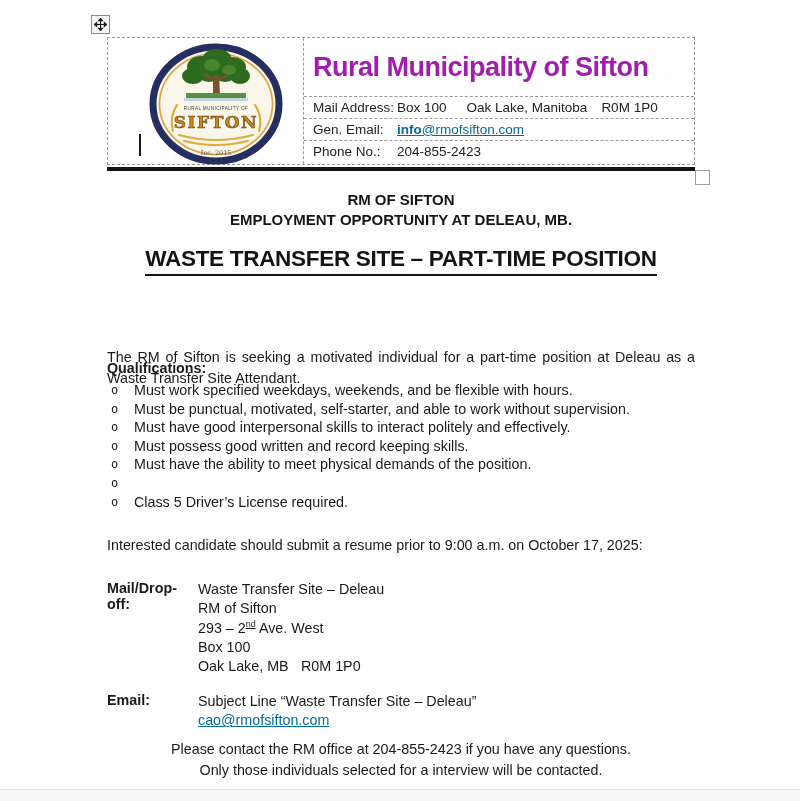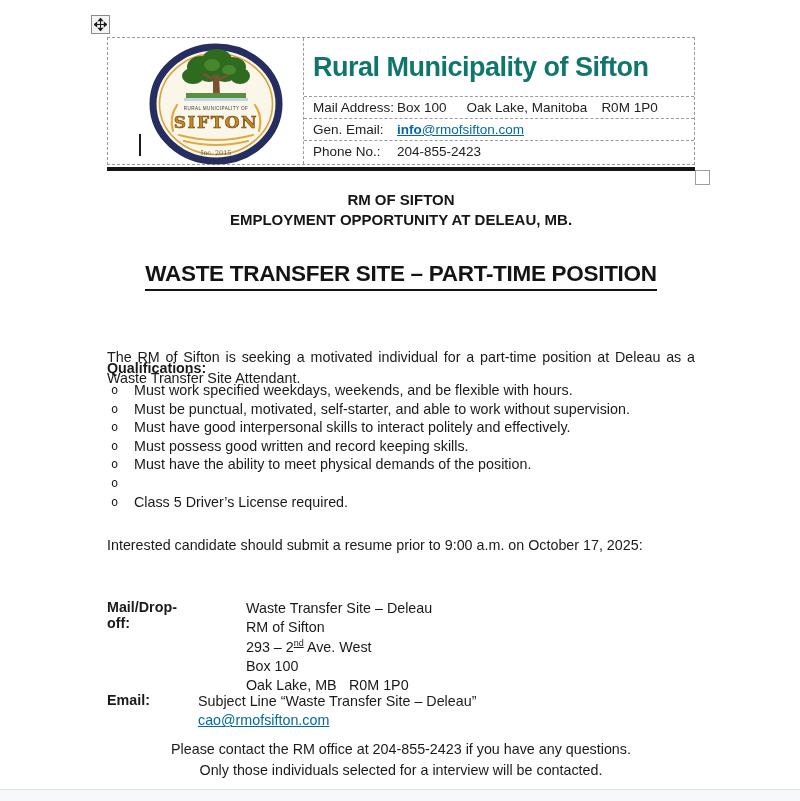--- a/index.html
+++ b/index.html
@@ -17,21 +17,21 @@
   }
   .hdr-logo-cell {
     width: 196px; border-right: 1px dashed #9b9b9b; position: relative;
   }
   .hdr-right-cell { flex: 1; display: flex; flex-direction: column; }
   .hdr-title-row {
     height: 59px; border-bottom: 1px dashed #9b9b9b;
     display: flex; align-items: center; padding-left: 9px;
   }
   .hdr-title {
-    font-size: 27px; font-weight: bold; letter-spacing: -0.5px; color: #0f766e;
+    font-size: 27px; font-weight: bold; letter-spacing: -0.5px; color: #a21caf;
     white-space: nowrap;
   }
   .hdr-row {
     height: 22px; border-bottom: 1px dashed #9b9b9b;
     display: flex; align-items: center; padding-left: 9px;
     font-size: 13.5px; color: #222; white-space: nowrap;
   }
   .hdr-row:last-child { border-bottom: none; flex: 1; align-items: flex-start; padding-top: 3px; }
   .hdr-label { display: inline-block; width: 84px; }
   .hdr-gap-md { margin-right: 20px; }
@@ -55,39 +55,39 @@
   .caret { position: absolute; left: 139px; top: 134px; width: 2px; height: 22px; background: #1a1a1a; }
 
   
   .logo { position: absolute; left: 41px; top: 5px; width: 134px; height: 122px; }
 
   
   .content { position: absolute; left: 107px; width: 588px; font-size: 14.3px; }
   .center { text-align: center; }
 
   .headings { top: 190px; line-height: 20px; font-weight: bold; font-size: 15px; color: #161616; }
-  .pos-title-wrap { top: 261px; }
+  .pos-title-wrap { top: 246px; }
   .pos-title {
     display: inline-block; font-size: 22.5px; font-weight: bold; color: #141414;
     border-bottom: 2.5px solid #141414; padding-bottom: 2px; letter-spacing: -0.3px;
     white-space: nowrap;
   }
   .intro { top: 305px; text-align: justify; line-height: 21px; margin-top: 42px; }
   .qual-label { top: 360px; font-weight: bold; }
   .bullets { top: 381px; }
   .bullet-row { display: flex; line-height: 18.6px; }
   .bullet-marker {
     width: 23px; margin-left: 4px; flex: none;
     font-family: "DejaVu Sans Mono", monospace; font-size: 12px;
   }
   .deadline { top: 537px; }
   .addr-block { display: flex; }
   .addr-label { width: 91px; flex: none; font-weight: bold; }
   .addr-lines { line-height: 19.3px; }
-  .mail-block { top: 599px; gap: 48px; }
+  .mail-block { top: 580px; }
   .email-block { top: 692px; }
   .city { display: inline-block; width: 103px; }
   sup { font-size: 9px; vertical-align: super; line-height: 0; text-decoration: underline; }
   .footer { top: 739px; line-height: 21px; }
 
   
   .bottom-strip {
     position: absolute; left: 0; top: 789px; width: 800px; height: 12px;
     background: #f7f8f9; border-top: 1px solid #e1e4e7;
   }

